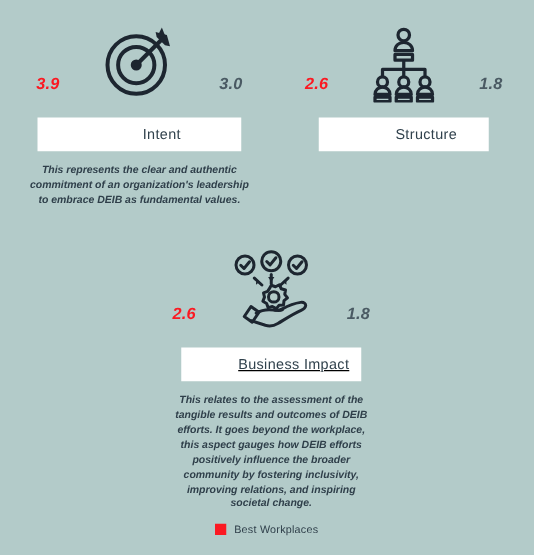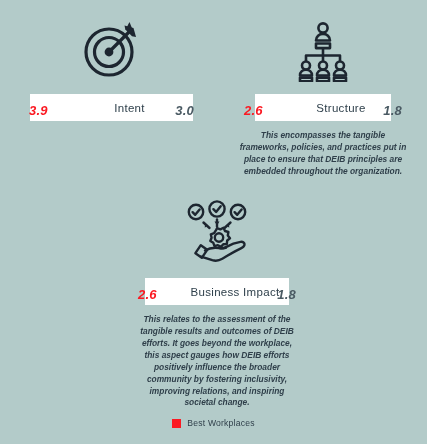--- a/index.html
+++ b/index.html
@@ -35,21 +35,20 @@
     top: 8px;
   }
   .score {
     position: absolute;
     top: 52px;
     font-size: 13px;
     font-weight: bold;
     font-style: italic;
     letter-spacing: 0.2px;
     line-height: 1;
-    margin-top: 44px;
   }
   .score-best {
     color: #fb1922;
     left: 16px;
   }
   .score-other {
     color: #4a5a63;
     right: 16px;
     text-align: right;
   }
@@ -93,21 +92,21 @@
     top: 8px;
     width: 190px;
   }
   #panel-structure .title-card { margin: 0 27px; }
 
   #panel-business {
     left: 122px;
     top: 192px;
     width: 190px;
   }
-  #panel-business .title-card { margin: 0 23px; }
+  #panel-business .title-card { margin: 0 23px; text-decoration: underline; }
   #panel-business .desc { padding: 0 12px; }
 
   
   .legend {
     position: absolute;
     left: 0;
     top: 418px;
     width: 427px;
     display: flex;
     justify-content: center;
@@ -147,20 +146,21 @@
           <path d="M45.5 9.5 L54.5 12 L57 21 L53 20.2 L46.3 13.5 Z" fill="#1d2630"></path>
           <path d="M50.5 6 L53.5 13.5 L47 12.8 Z" fill="#1d2630"></path>
         </svg>
       </div>
       <div class="score score-best" style="color: rgb(251, 25, 34);">3.9</div>
       <div class="score score-other" style="color: rgb(74, 90, 99);">3.0</div>
     </div>
     <div class="title-card">
       <span>Intent</span>
     </div>
+    <div class="desc">This represents the clear and authentic commitment of an organization's leadership to embrace DEIB as fundamental values.</div>
   </div>
 
   <div class="panel" id="panel-structure">
     <div class="panel-top">
       <div class="icon-wrap">
         <svg width="66" height="66" viewBox="0 0 66 66">
           <g fill="none" stroke="#1d2630" stroke-width="2.6" stroke-linejoin="round">
 
             <circle cx="33" cy="12" r="4.6"></circle>
             <path d="M26 24.5c0-4 3.2-6.6 7-6.6s7 2.6 7 6.6z"></path>
@@ -183,21 +183,20 @@
             <rect x="44" y="61.6" width="12" height="3.6"></rect>
           </g>
         </svg>
       </div>
       <div class="score score-best" style="color: rgb(251, 25, 34);">2.6</div>
       <div class="score score-other" style="color: rgb(74, 90, 99);">1.8</div>
     </div>
     <div class="title-card">
       <span>Structure</span>
     </div>
-    <div class="desc">This encompasses the tangible frameworks, policies, and practices put in place to ensure that DEIB principles are embedded throughout the organization.</div>
   </div>
 
   <div class="panel" id="panel-business">
     <div class="panel-top">
       <div class="icon-wrap">
         <svg width="72" height="70" viewBox="0 0 72 70">
           <g fill="none" stroke="#1d2630" stroke-width="2.4" stroke-linejoin="round" stroke-linecap="round">
 
             <circle cx="15" cy="12" r="7.2"></circle>
             <path d="M11.6 12.2 L14.2 14.8 L18.6 9.4"></path>

